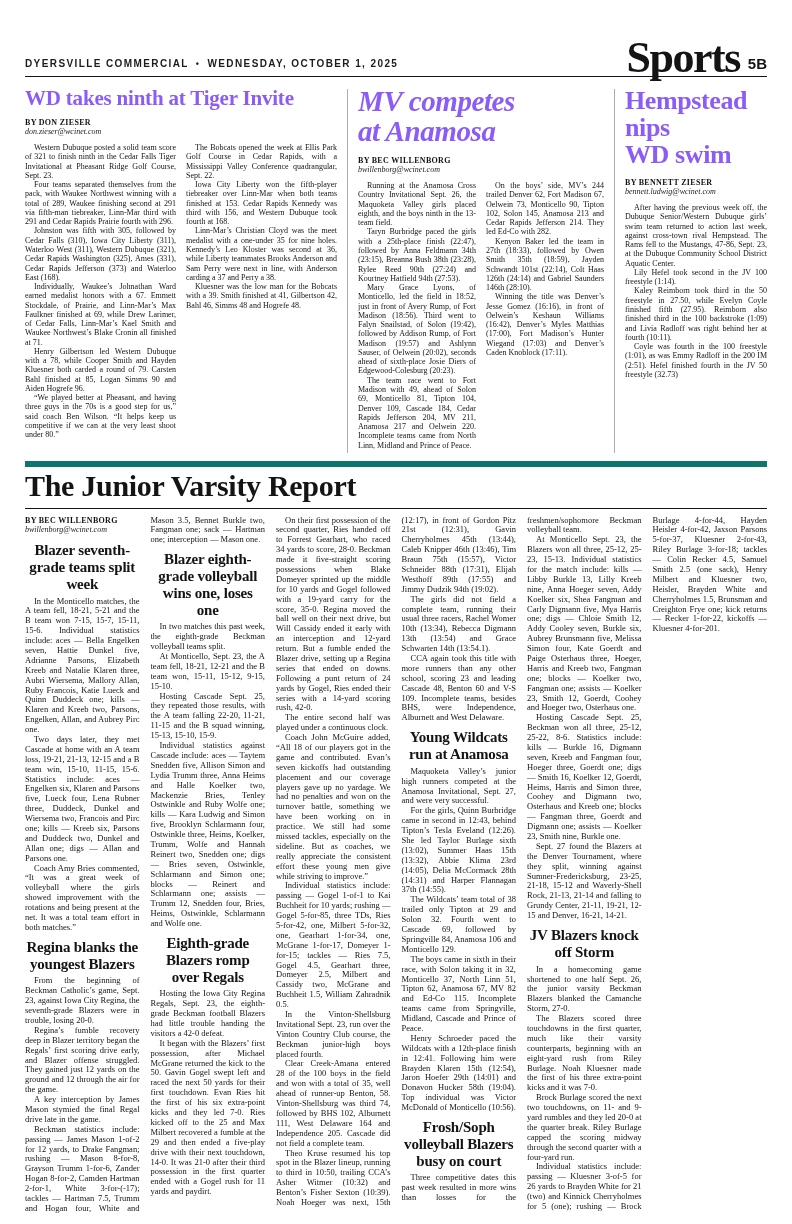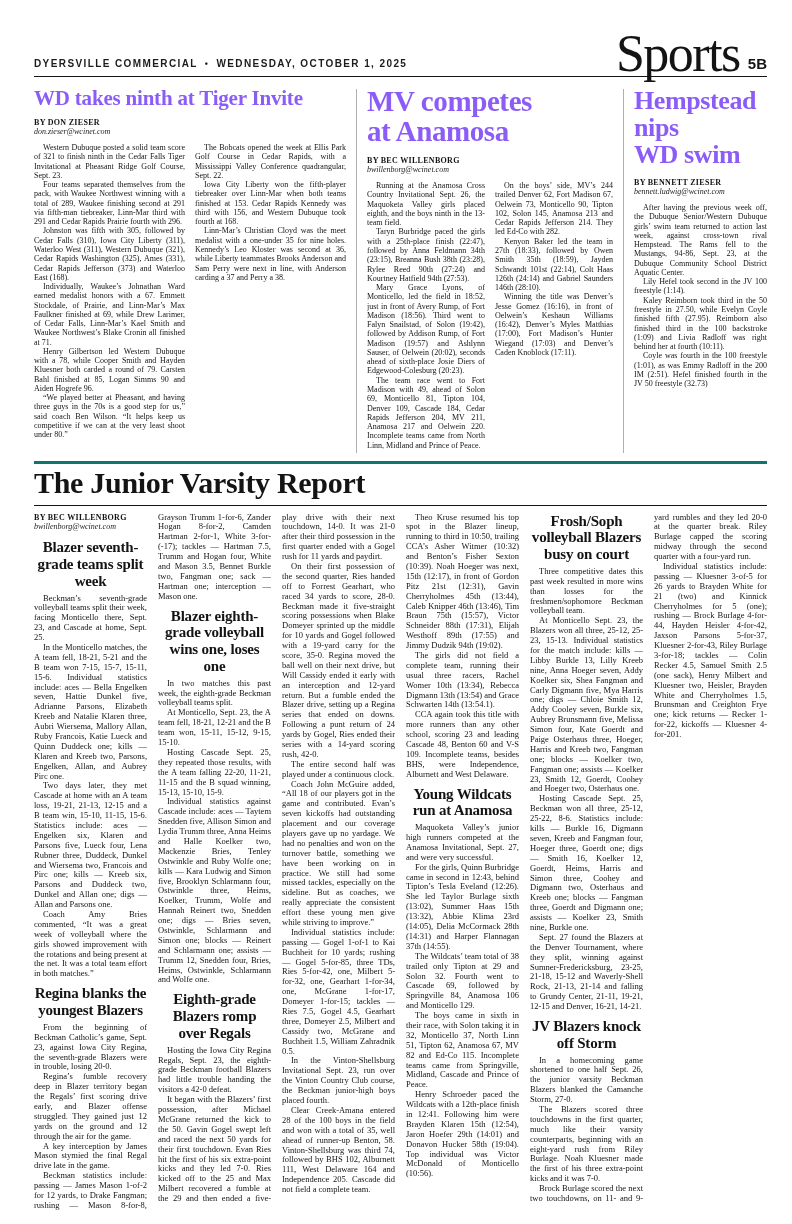--- a/index.html
+++ b/index.html
@@ -1,58 +1,58 @@
 <!DOCTYPE html>
 <html><head>
 <meta charset="utf-8">
 <style>
   * { margin:0; padding:0; box-sizing:border-box; }
   html,body { background:#e8e8e4; }
   body { font-family:"Liberation Serif", serif; color:#141414; }
   .page {
     position:relative; width:792px; height:1224px; margin:0 auto;
-    background:#ffffff; padding:26px 25px 12px 34px; overflow:hidden;
+    background:#ffffff; padding:26px 25px 12px 25px; overflow:hidden;
   }
   
   .masthead { display:flex; justify-content:space-between; align-items:flex-end; height:50px; }
   .dateline {
     font-family:"Liberation Sans", sans-serif; font-size:10px; font-weight:bold;
     letter-spacing:1.4px; padding-bottom:7px; color:#1c1c1c;
   }
   .dateline .bullet { margin:0 7px; font-size:9px; }
   .mast-right { display:flex; align-items:flex-end; }
   .section-title {
-    font-family:"Liberation Serif", serif; font-weight:normal; font-size:52px;
+    font-family:"Liberation Serif", serif; font-weight:bold; font-size:44px;
     line-height:0.85; letter-spacing:-1.5px;
   }
   .page-number { font-family:"Liberation Sans", sans-serif; font-weight:bold; font-size:15px; margin-left:8px; margin-bottom:4px; }
   .header-rule { border-top:1.5px solid #141414; }
   
   .top-articles { display:flex; margin-top:10px; height:366px; overflow:hidden; }
   .art { overflow:hidden; }
   .art-wd { width:312px; }
   .art-mv { width:246px; }
   .art-swim { width:142px; flex:1; }
   .vrule { width:1px; background:#b0b0ab; margin:2px 10px 0 10px; }
   .hl { font-weight:bold; color:#8b5cf6; white-space:pre-line; }
   .art-wd .hl { font-size:21px; line-height:1.05; margin-bottom:9px; letter-spacing:-0.2px; }
-  .art-mv .hl { font-size:29px; line-height:1.02; margin-bottom:10px; letter-spacing:-0.4px; }
+  .art-mv .hl { font-size:29px; line-height:1.02; margin-bottom:10px; letter-spacing:-0.4px;font-style:italic; }
   .art-swim .hl { font-size:26px; line-height:1.04; margin-bottom:10px; letter-spacing:-0.4px; }
   .byline { margin-bottom:7px; }
   .by { font-size:8px; font-weight:bold; letter-spacing:0.3px; }
   .email { font-size:8px; font-style:italic; color:#222; }
   .body { font-size:8px; line-height:1.16; text-align:justify; overflow:hidden; column-fill:auto; }
   .cols-2 { column-count:2; column-gap:10px; }
   .art-wd .body { height:304px; }
   .art-mv .body { height:270px; }
   .art-swim .body { height:252px; }
   .para { text-indent:9px; }
   
   .jv { margin-top:8px; }
-  .jv-title-row { border-top:3px solid #0f766e; border-bottom:1px solid #141414; padding:3px 0 6px 0; }
+  .jv-title-row { border-top:6px solid #0f766e; border-bottom:1px solid #141414; padding:3px 0 6px 0; }
   .jv-title { font-size:30px; font-weight:bold; letter-spacing:-0.3px; line-height:1.05; }
   .jv-body {
     margin-top:7px; height:700px; column-count:6; column-gap:11px; column-fill:auto;
     font-size:8.5px; line-height:1.165; text-align:justify; overflow:hidden;
   }
   .jv-body .by, .jv-body .email { text-align:left; }
   .jv-body .email { margin-bottom:8px; }
   .jv-h {
     font-size:15px; font-weight:bold; line-height:1.12; text-align:center;
     margin:6px 0 4px 0; break-inside:avoid; letter-spacing:-0.2px;
@@ -85,20 +85,21 @@
       <div class="body cols-2">
           <p class="para">Western Dubuque posted a solid team score of 321 to finish ninth in the Cedar Falls Tiger Invitational at Pheasant Ridge Golf Course, Sept. 23.</p>
           <p class="para">Four teams separated themselves from the pack, with Waukee Northwest winning with a total of 289, Waukee finishing second at 291 via fifth-man tiebreaker, Linn-Mar third with 291 and Cedar Rapids Prairie fourth with 296.</p>
           <p class="para">Johnston was fifth with 305, followed by Cedar Falls (310), Iowa City Liberty (311), Waterloo West (311), Western Dubuque (321), Cedar Rapids Washington (325), Ames (331), Cedar Rapids Jefferson (373) and Waterloo East (168).</p>
           <p class="para">Individually, Waukee’s Johnathan Ward earned medalist honors with a 67. Emmett Stockdale, of Prairie, and Linn-Mar’s Max Faulkner finished at 69, while Drew Larimer, of Cedar Falls, Linn-Mar’s Kael Smith and Waukee Northwest’s Blake Cronin all finished at 71.</p>
           <p class="para">Henry Gilbertson led Western Dubuque with a 78, while Cooper Smith and Hayden Kluesner both carded a round of 79. Carsten Bahl finished at 85, Logan Simms 90 and Aiden Hogrefe 96.</p>
           <p class="para">“We played better at Pheasant, and having three guys in the 70s is a good step for us,” said coach Ben Wilson. “It helps keep us competitive if we can at the very least shoot under 80.”</p>
           <p class="para">The Bobcats opened the week at Ellis Park Golf Course in Cedar Rapids, with a Mississippi Valley Conference quadrangular, Sept. 22.</p>
           <p class="para">Iowa City Liberty won the fifth-player tiebreaker over Linn-Mar when both teams finished at 153. Cedar Rapids Kennedy was third with 156, and Western Dubuque took fourth at 168.</p>
           <p class="para">Linn-Mar’s Christian Cloyd was the meet medalist with a one-under 35 for nine holes. Kennedy’s Leo Kloster was second at 36, while Liberty teammates Brooks Anderson and Sam Perry were next in line, with Anderson carding a 37 and Perry a 38.</p>
+          <p class="para">Kluesner was the low man for the Bobcats with a 39. Smith finished at 41, Gilbertson 42, Bahl 46, Simms 48 and Hogrefe 48.</p>
         </div>
     </article>
 
     <div class="vrule"></div>
 
     <article class="art art-mv">
       <h1 class="hl">MV competes
 at Anamosa</h1>
       <div class="byline">
         <div class="by">BY BEC WILLENBORG</div>
@@ -119,38 +120,37 @@
 
     <article class="art art-swim">
       <h1 class="hl">Hempstead
 nips
 WD swim</h1>
       <div class="byline">
         <div class="by">BY BENNETT ZIESER</div>
         <div class="email">bennett.ludwig@wcinet.com</div>
       </div>
       <div class="body">
-          <p class="para">After having the previous week off, the Dubuque Senior/Western Dubuque girls’ swim team returned to action last week, against cross-town rival Hempstead. The Rams fell to the Mustangs, 94-86, Sept. 23, at the Dubuque Community School District Aquatic Center.</p>
+          <p class="para">After having the previous week off, the Dubuque Senior/Western Dubuque girls’ swim team returned to action last week, against cross-town rival Hempstead. The Rams fell to the Mustangs, 47-86, Sept. 23, at the Dubuque Community School District Aquatic Center.</p>
           <p class="para">Lily Hefel took second in the JV 100 freestyle (1:14).</p>
           <p class="para">Kaley Reimborn took third in the 50 freestyle in 27.50, while Evelyn Coyle finished fifth (27.95). Reimborn also finished third in the 100 backstroke (1:09) and Livia Radloff was right behind her at fourth (10:11).</p>
           <p class="para">Coyle was fourth in the 100 freestyle (1:01), as was Emmy Radloff in the 200 IM (2:51). Hefel finished fourth in the JV 50 freestyle (32.73)</p>
         </div>
     </article>
 
   </section>
 
   <section class="jv">
     <div class="jv-title-row">
       <h2 class="jv-title">The Junior Varsity Report</h2>
     </div>
     <div class="jv-body">
         <div class="by">BY BEC WILLENBORG</div>
         <div class="email">bwillenborg@wcinet.com</div>
         <h3 class="jv-h">Blazer seventh-grade teams split week</h3>
-        <p class="para">Beckman’s seventh-grade volleyball teams split their week, facing Monticello there, Sept. 23, and Cascade at home, Sept. 25.</p>
         <p class="para">In the Monticello matches, the A team fell, 18-21, 5-21 and the B team won 7-15, 15-7, 15-11, 15-6. Individual statistics include: aces — Bella Engelken seven, Hattie Dunkel five, Adrianne Parsons, Elizabeth Kreeb and Natalie Klaren three, Aubri Wiersema, Mallory Allan, Ruby Francois, Katie Lueck and Quinn Duddeck one; kills — Klaren and Kreeb two, Parsons, Engelken, Allan, and Aubrey Pirc one.</p>
         <p class="para">Two days later, they met Cascade at home with an A team loss, 19-21, 21-13, 12-15 and a B team win, 15-10, 11-15, 15-6. Statistics include: aces — Engelken six, Klaren and Parsons five, Lueck four, Lena Rubner three, Duddeck, Dunkel and Wiersema two, Francois and Pirc one; kills — Kreeb six, Parsons and Duddeck two, Dunkel and Allan one; digs — Allan and Parsons one.</p>
         <p class="para">Coach Amy Bries commented, “It was a great week of volleyball where the girls showed improvement with the rotations and being present at the net. It was a total team effort in both matches.”</p>
         <h3 class="jv-h">Regina blanks the youngest Blazers</h3>
         <p class="para">From the beginning of Beckman Catholic’s game, Sept. 23, against Iowa City Regina, the seventh-grade Blazers were in trouble, losing 20-0.</p>
         <p class="para">Regina’s fumble recovery deep in Blazer territory began the Regals’ first scoring drive early, and Blazer offense struggled. They gained just 12 yards on the ground and 12 through the air for the game.</p>
         <p class="para">A key interception by James Mason stymied the final Regal drive late in the game.</p>
         <p class="para">Beckman statistics include: passing — James Mason 1-of-2 for 12 yards, to Drake Fangman; rushing — Mason 8-for-8, Grayson Trumm 1-for-6, Zander Hogan 8-for-2, Camden Hartman 2-for-1, White 3-for-(-17); tackles — Hartman 7.5, Trumm and Hogan four, White and Mason 3.5, Bennet Burkle two, Fangman one; sack — Hartman one; interception — Mason one.</p>
         <h3 class="jv-h">Blazer eighth-grade volleyball wins one, loses one</h3>
         <p class="para">In two matches this past week, the eighth-grade Beckman volleyball teams split.</p>

